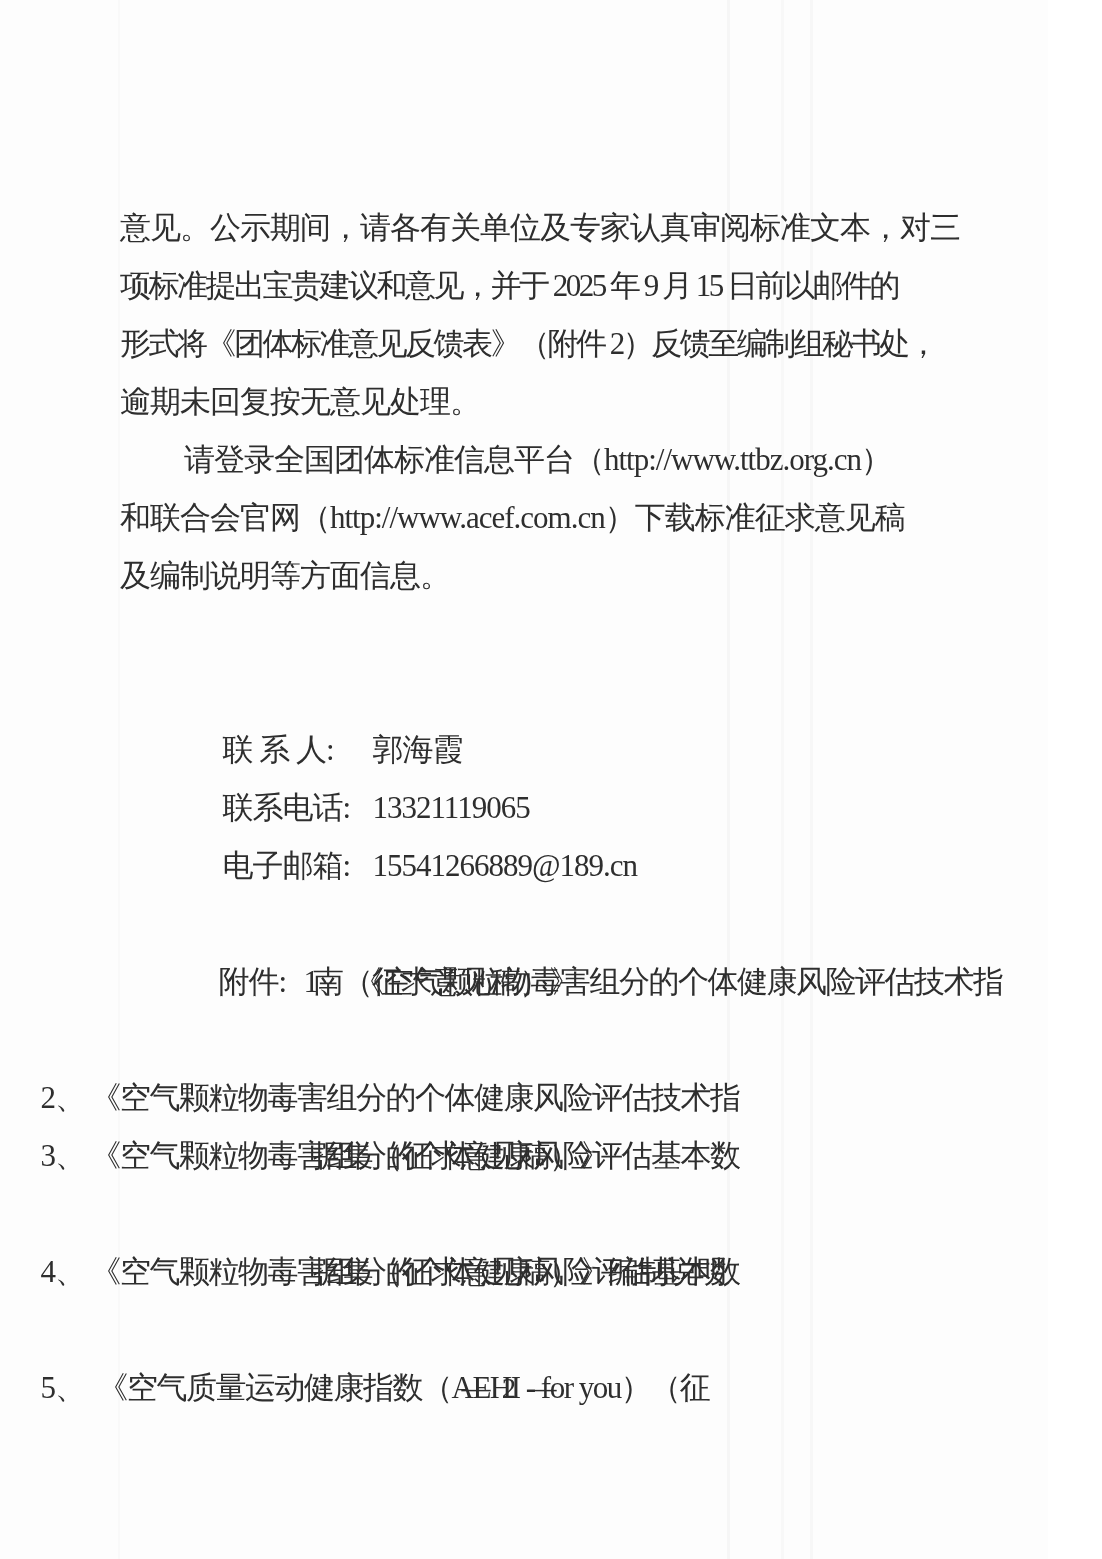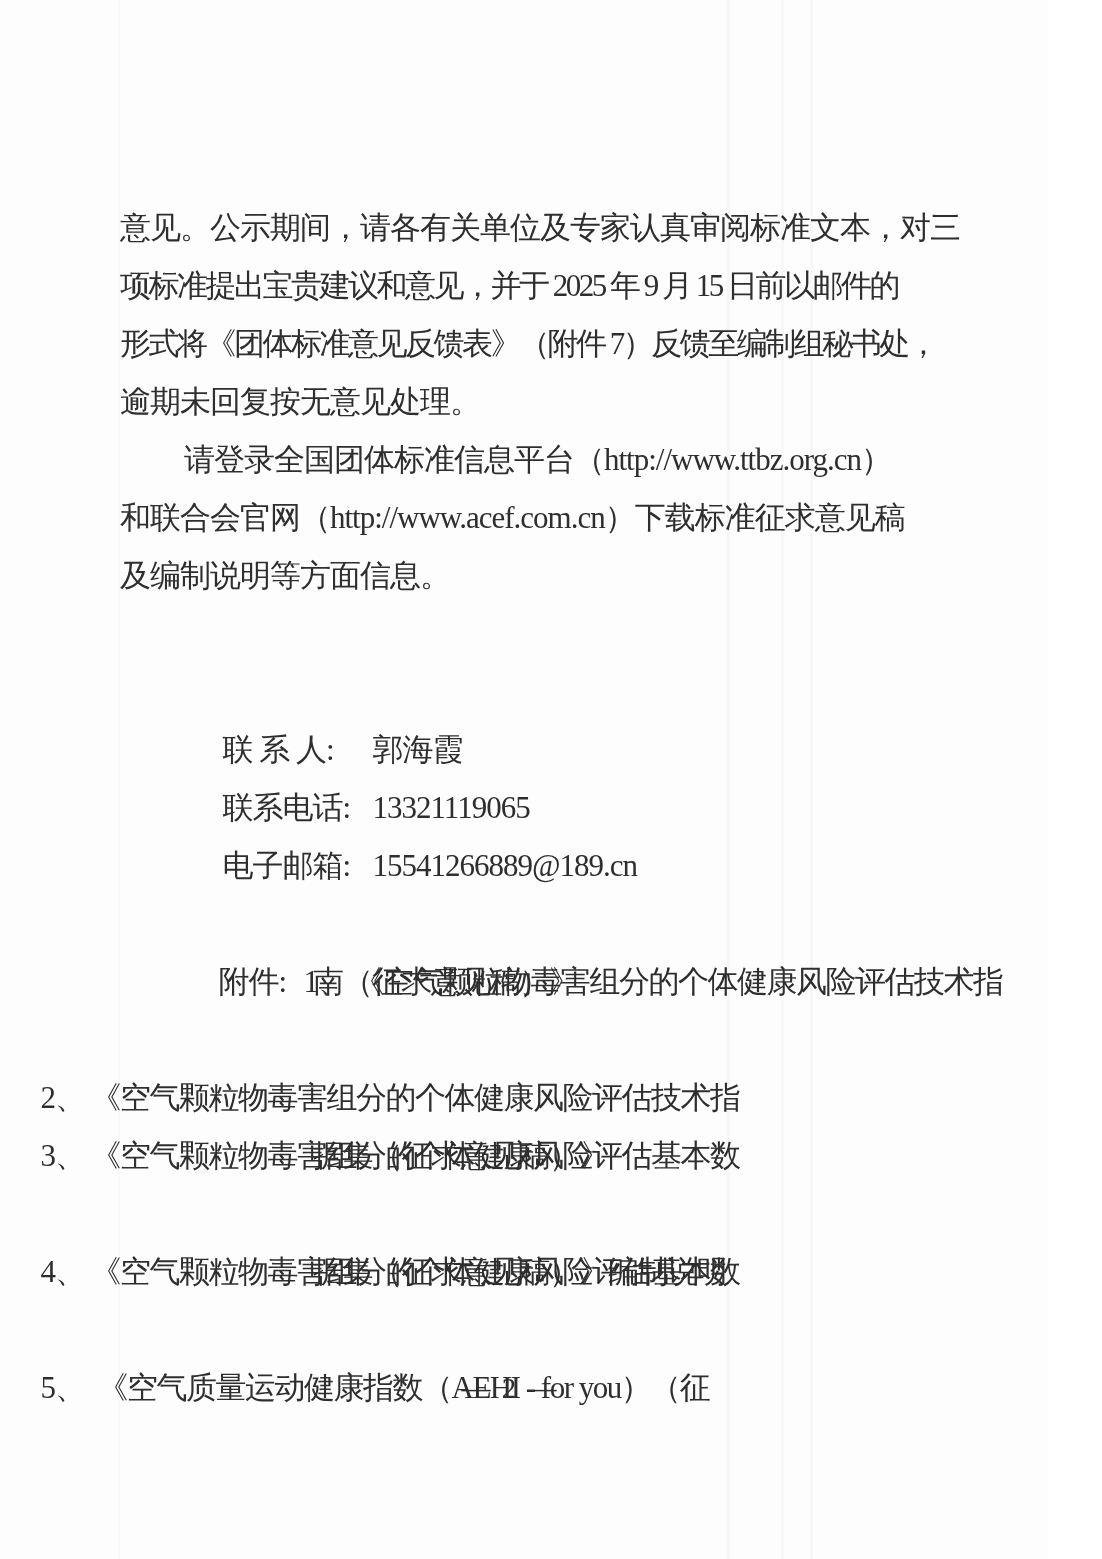--- a/index.html
+++ b/index.html
@@ -88,21 +88,21 @@
   <div class="scan-streak streak-d"></div>
   <div class="scan-streak streak-a"></div>
   <div class="scan-streak streak-b"></div>
   <div class="scan-streak streak-c"></div>
   <div class="scan-streak streak-e"></div>
 
   <div class="content">
 
     <div class="line pl-margin">意见。公示期间，请各有关单位及专家认真审阅标准文本，对三</div>
     <div class="line pl-margin tight">项标准提出宝贵建议和意见，并于 2025 年 9 月 15 日前以邮件的</div>
-    <div class="line pl-margin tight">形式将《团体标准意见反馈表》（附件 7）反馈至编制组秘书处，</div>
+    <div class="line pl-margin tight">形式将《团体标准意见反馈表》（附件 2）反馈至编制组秘书处，</div>
     <div class="line pl-margin">逾期未回复按无意见处理。</div>
 
     <div class="line pl-indent">请登录全国团体标准信息平台（http://www.ttbz.org.cn）</div>
     <div class="line pl-margin">和联合会官网（http://www.acef.com.cn）下载标准征求意见稿</div>
     <div class="line pl-margin">及编制说明等方面信息。</div>
 
     <div class="line"></div>
 
     <div class="line contact-row">
       <span class="contact-label">联 系 人:</span><span class="contact-value">郭海霞</span>

